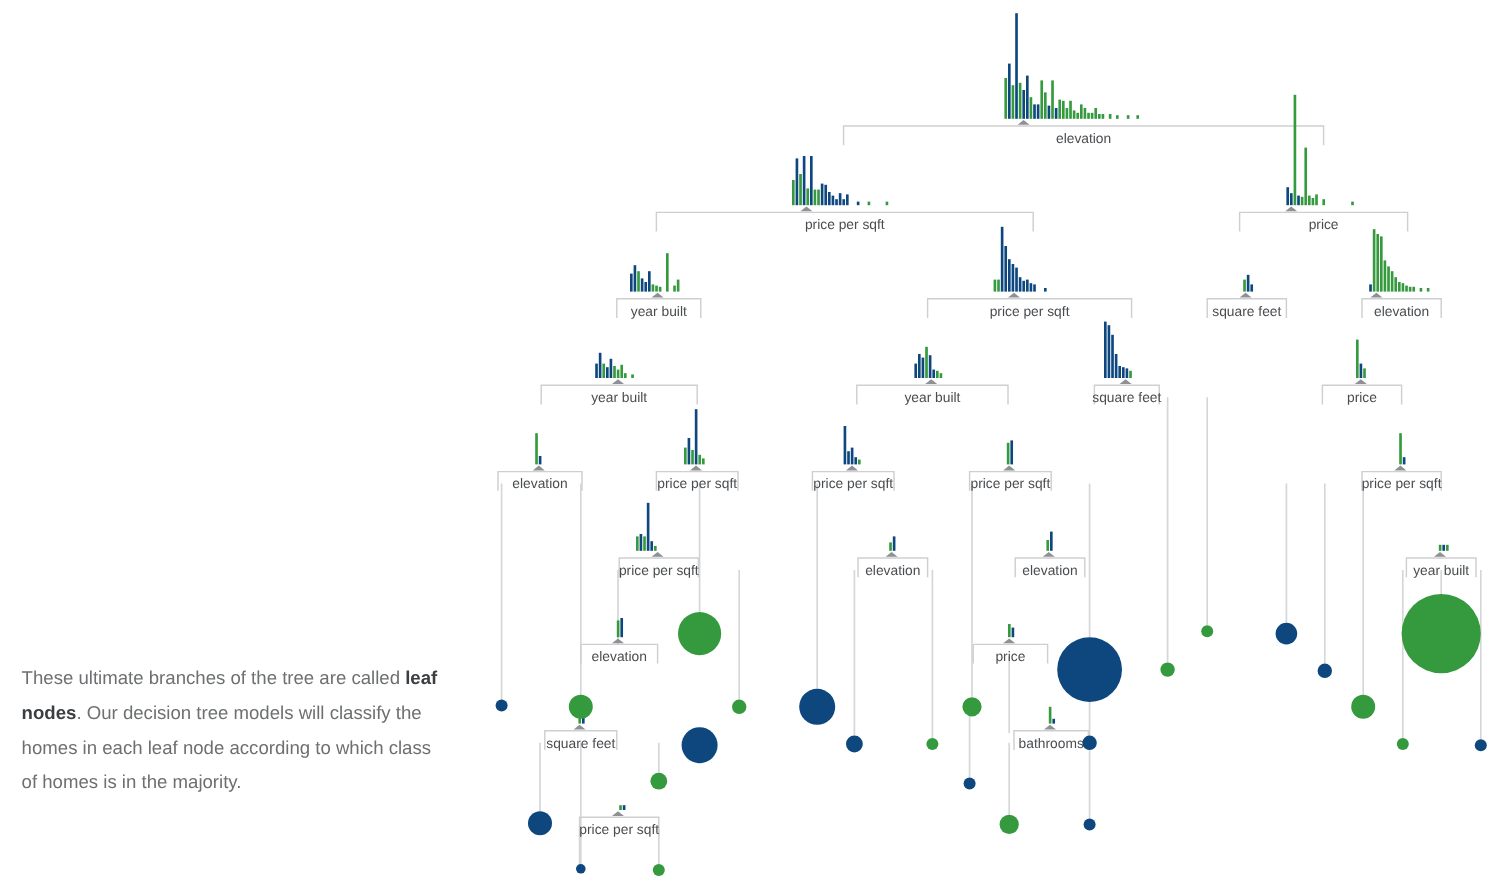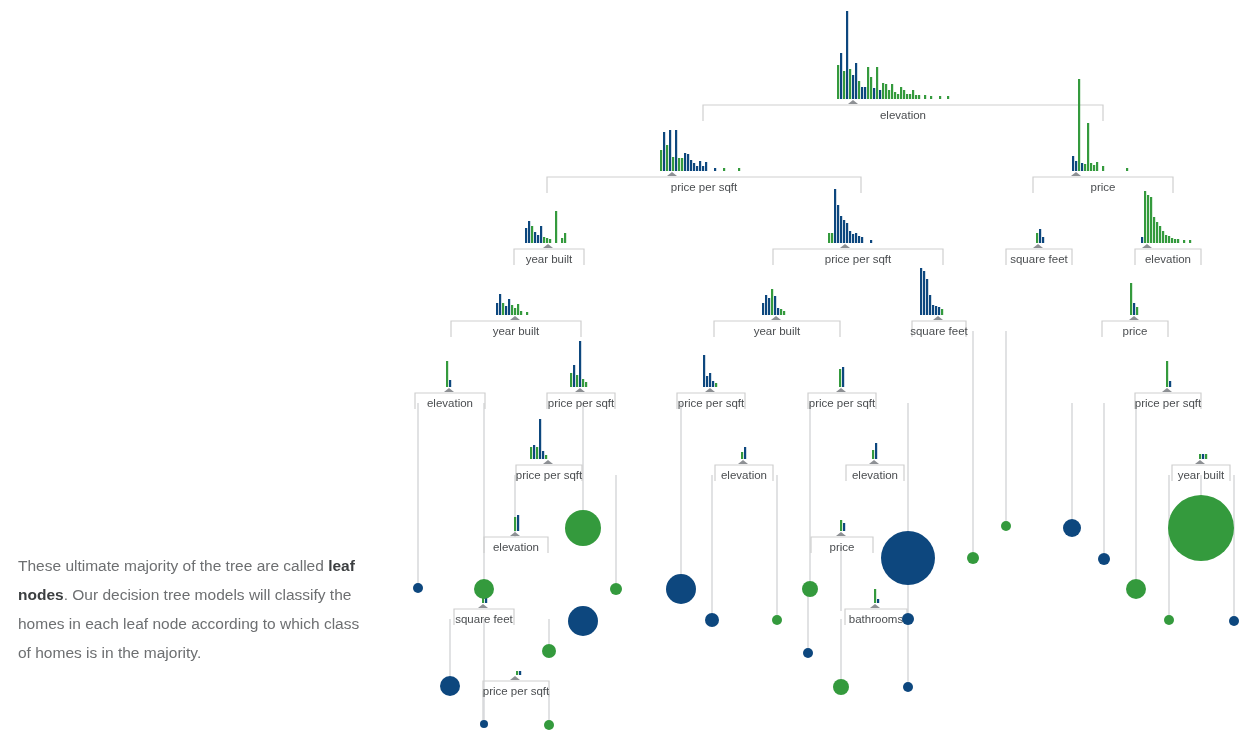--- a/index.html
+++ b/index.html
@@ -371,15 +371,15 @@
         <circle cx="1072" cy="528" r="9" fill="#0d477e"></circle>
         <circle cx="1104" cy="559" r="6" fill="#0d477e"></circle>
         <circle cx="1136" cy="589" r="10" fill="#349a3d"></circle>
         <circle cx="1201" cy="528" r="33" fill="#349a3d"></circle>
         <circle cx="1169" cy="620" r="5" fill="#349a3d"></circle>
         <circle cx="1234" cy="621" r="5" fill="#0d477e"></circle>
       </g>
     </svg>
 
   <div class="caption">
-    <span>These ultimate majority of the tree are called </span><b>leaf nodes</b><span>. Our decision tree models will classify the homes in each leaf node according to which class of homes is in the majority.</span>
+    <span>These ultimate branches of the tree are called </span><b>leaf nodes</b><span>. Our decision tree models will classify the homes in each leaf node according to which class of homes is in the majority.</span>
   </div>
 </div>
 
 </body></html>

